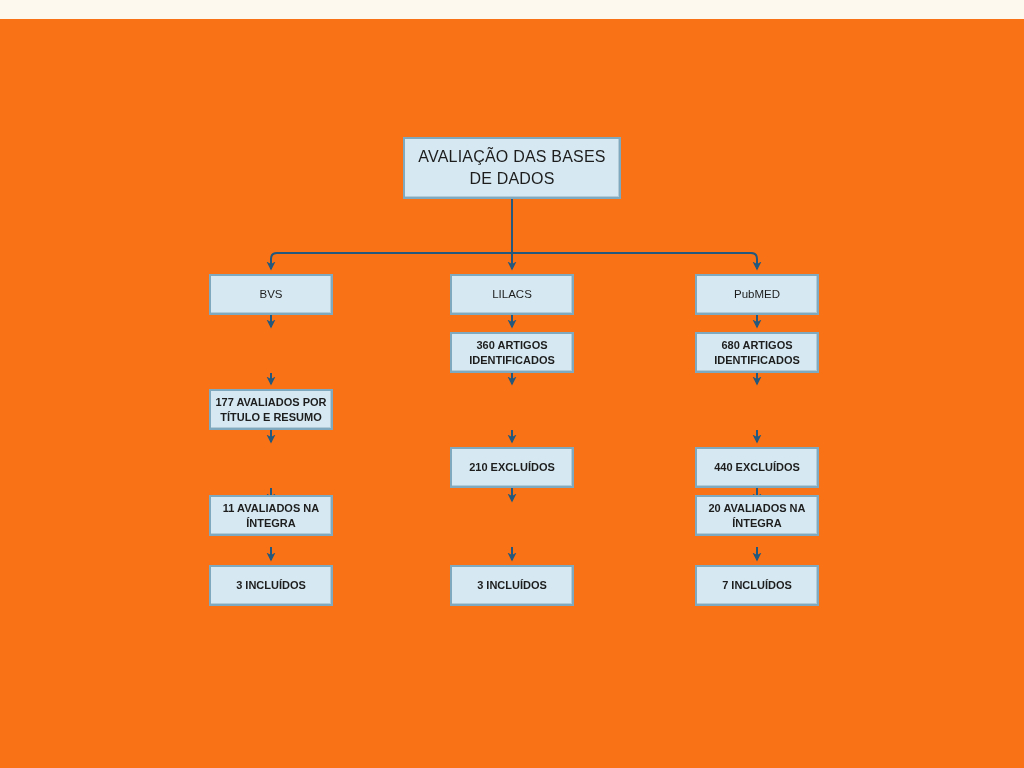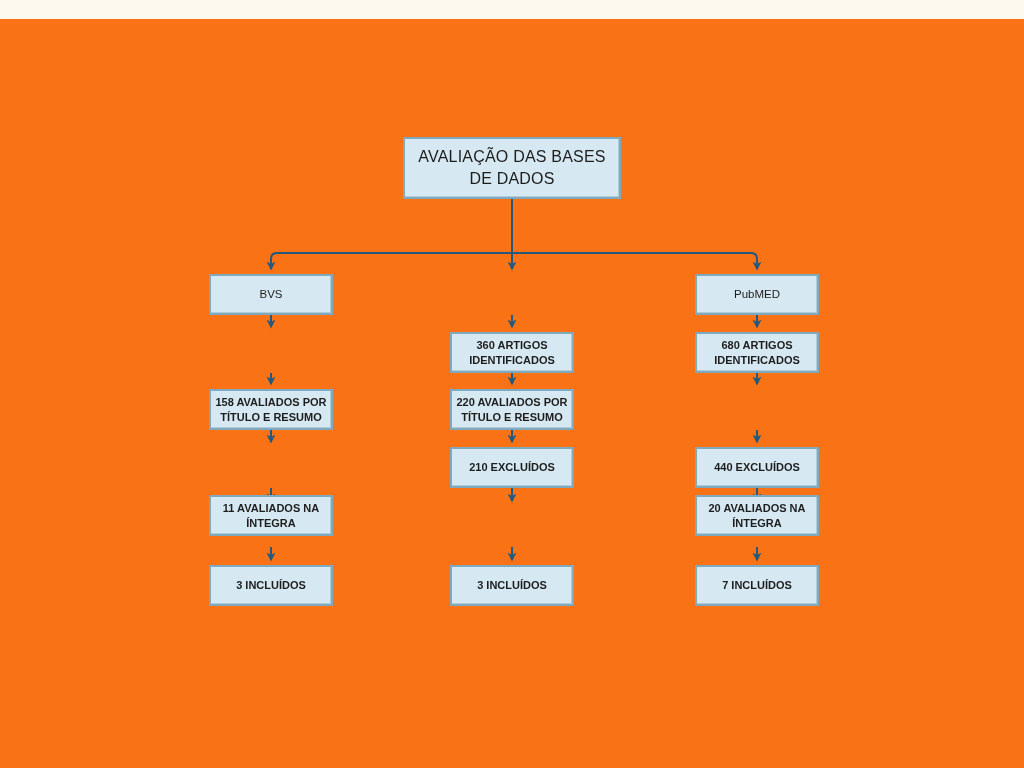--- a/index.html
+++ b/index.html
@@ -108,26 +108,26 @@
   </svg>
 
   <div class="box title-box">
     <div>
       <div>AVALIAÇÃO DAS BASES</div>
       <div>DE DADOS</div>
     </div>
   </div>
 
   <div class="box step-box header-box col-0 row-h">BVS</div>
-  <div class="box step-box col-0 row-2">158 AVALIADOS POR TÍTULO E RESUMO</div>
+  <div class="box step-box col-0 row-2">177 AVALIADOS POR TÍTULO E RESUMO</div>
   <div class="box step-box col-0 row-4">11 AVALIADOS NA ÍNTEGRA</div>
   <div class="box step-box col-0 row-5">3 INCLUÍDOS</div>
 
+  <div class="box step-box header-box col-1 row-h">LILACS</div>
   <div class="box step-box col-1 row-1">360 ARTIGOS IDENTIFICADOS</div>
-  <div class="box step-box col-1 row-2">220 AVALIADOS POR TÍTULO E RESUMO</div>
   <div class="box step-box col-1 row-3">210 EXCLUÍDOS</div>
   <div class="box step-box col-1 row-5">3 INCLUÍDOS</div>
 
   <div class="box step-box header-box col-2 row-h">PubMED</div>
   <div class="box step-box col-2 row-1">680 ARTIGOS IDENTIFICADOS</div>
   <div class="box step-box col-2 row-3">440 EXCLUÍDOS</div>
   <div class="box step-box col-2 row-4">20 AVALIADOS NA ÍNTEGRA</div>
   <div class="box step-box col-2 row-5">7 INCLUÍDOS</div>
 
 </div>

